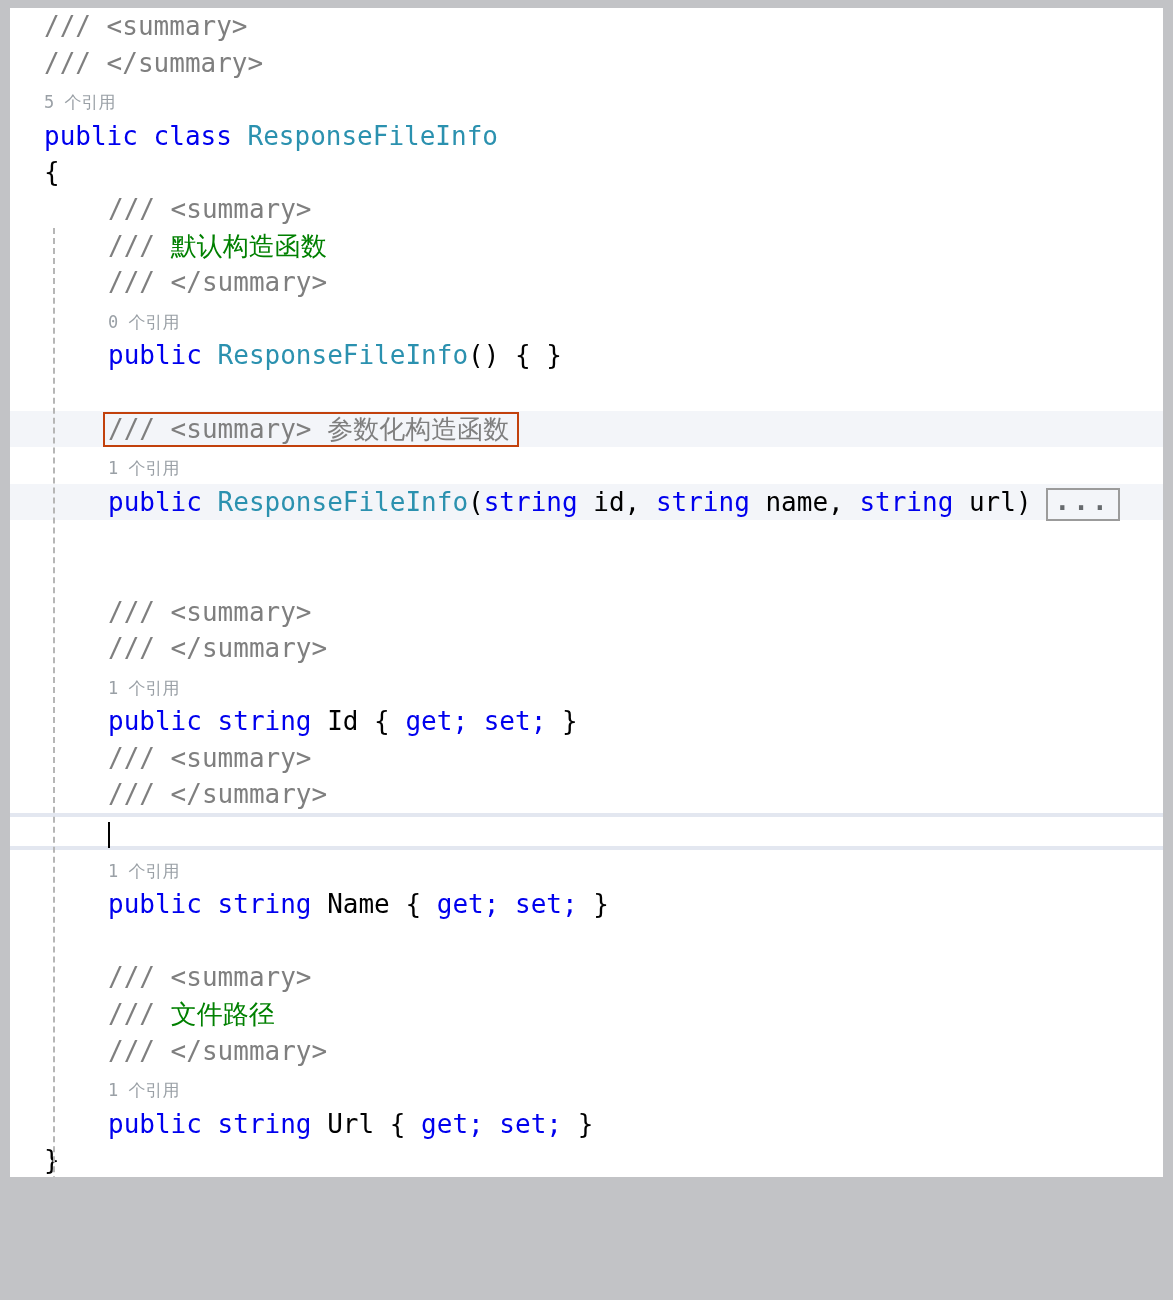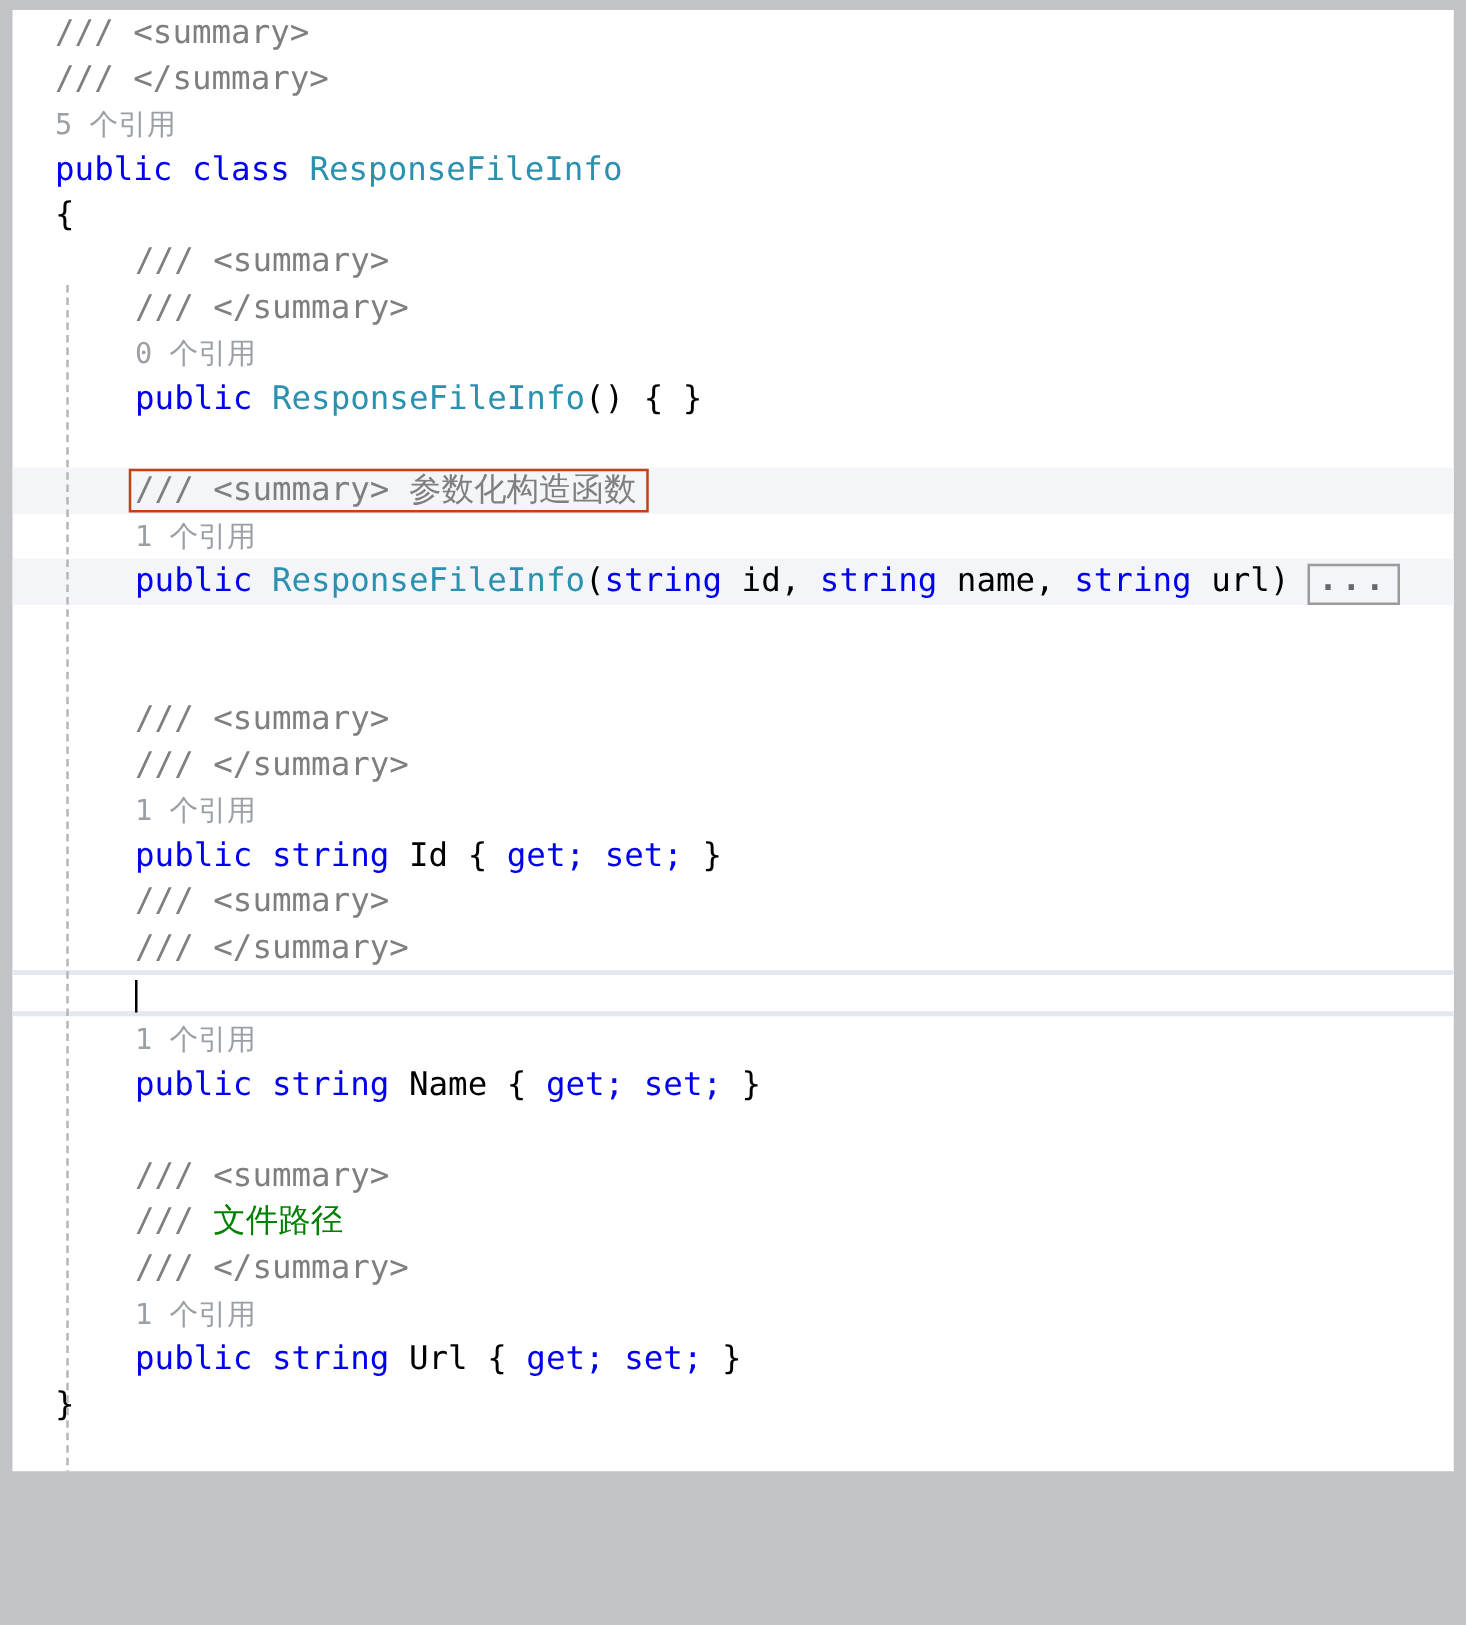--- a/index.html
+++ b/index.html
@@ -26,21 +26,21 @@
     z-index:1;
   }
   .ind0{padding-left:34px;}
   .ind1{padding-left:98px;}
   .band{background:var(--band,#f3f5f9);}
   .tok-doc{color:var(--doc,#7f7f7f);}
   .tok-green{color:var(--green,#008000);}
   .tok-kw{color:var(--kw,#0000ee);margin-top:36px;}
   .tok-type{color:var(--type,#2b91af);}
   .tok-plain{color:var(--plain,#000000);}
-  .tok-lens{color:var(--lens,#9aa0a6);font-size:23px;}
+  .tok-lens{color:var(--lens,#9aa0a6);font-size:17px;}
   .caret-line{
     box-sizing:border-box;
     border-top:4px solid var(--curline,#e3e7f0);
     border-bottom:4px solid var(--curline,#e3e7f0);
     background:#fff;
   }
   .caret{
     display:inline-block;
     width:2px;height:26px;
     background:#000;
@@ -80,20 +80,21 @@
 <body style="background: rgb(194, 195, 198);">
 
 <div class="editor" style="--kw: #0000ee; --type: #2b91af; --doc: #7f7f7f; --green: #008000; --plain: #000000; --lens: #9aa0a6; --band: #f3f5f9; --curline: #e3e7f0; --guide: #b6b6b6; background: rgb(255, 255, 255);">
   <div id="code-lines">
       <div class="line ind0"><span class="tok-doc">/// &lt;summary&gt;</span></div>
       <div class="line ind0"><span class="tok-doc">/// &lt;/summary&gt;</span></div>
       <div class="line ind0"><span class="tok-lens">5 个引用</span></div>
       <div class="line ind0"><span class="tok-kw">public</span><span class="tok-plain"> </span><span class="tok-kw">class</span><span class="tok-plain"> </span><span class="tok-type">ResponseFileInfo</span></div>
       <div class="line ind0"><span class="tok-plain">{</span></div>
       <div class="line ind1"><span class="tok-doc">/// &lt;summary&gt;</span></div>
+      <div class="line ind1"><span class="tok-doc">/// </span><span class="tok-green">默认构造函数</span></div>
       <div class="line ind1"><span class="tok-doc">/// &lt;/summary&gt;</span></div>
       <div class="line ind1"><span class="tok-lens">0 个引用</span></div>
       <div class="line ind1"><span class="tok-kw">public</span><span class="tok-plain"> </span><span class="tok-type">ResponseFileInfo</span><span class="tok-plain">() { }</span></div>
       <div class="line ind1"></div>
       <div class="line ind1 band"><span class="collapse-box"><span class="tok-doc">/// &lt;summary&gt; 参数化构造函数</span></span></div>
       <div class="line ind1"><span class="tok-lens">1 个引用</span></div>
       <div class="line ind1 band"><span class="tok-kw">public</span><span class="tok-plain"> </span><span class="tok-type">ResponseFileInfo</span><span class="tok-plain">(</span><span class="tok-kw">string</span><span class="tok-plain"> id, </span><span class="tok-kw">string</span><span class="tok-plain"> name, </span><span class="tok-kw">string</span><span class="tok-plain"> url)</span><span class="dots-box">...</span></div>
       <div class="line ind1"></div>
       <div class="line ind1"></div>
       <div class="line ind1"><span class="tok-doc">/// &lt;summary&gt;</span></div>

